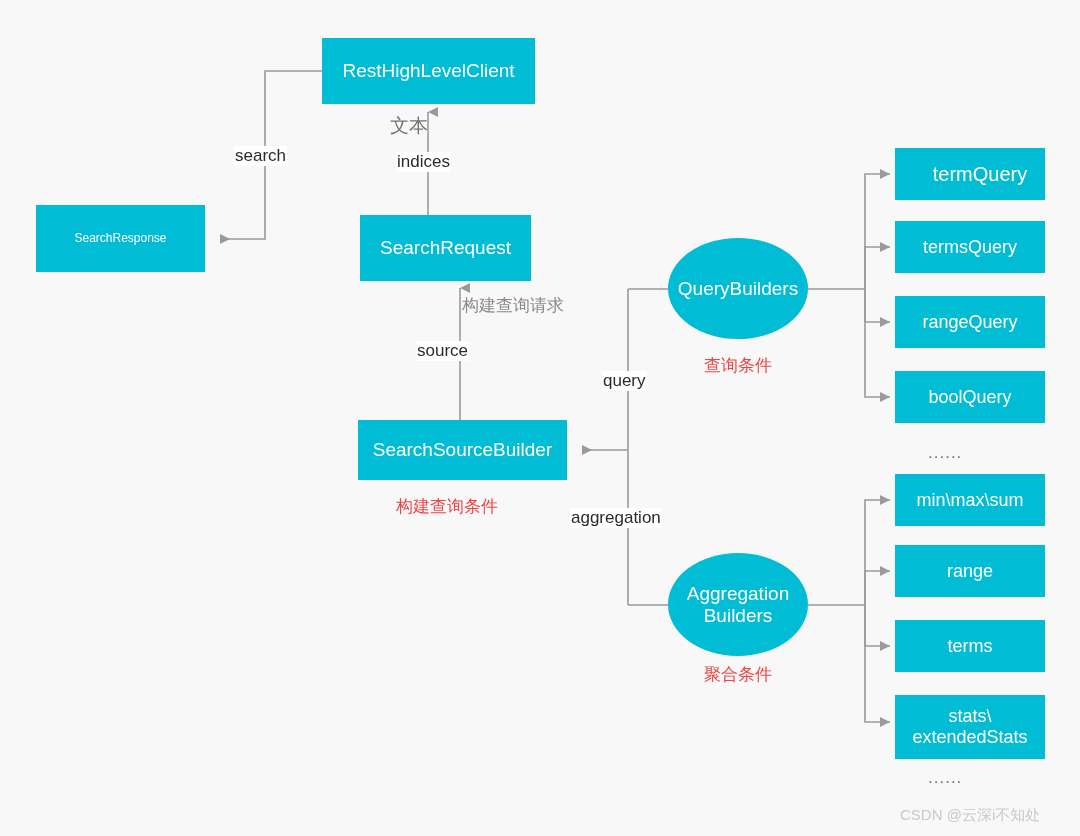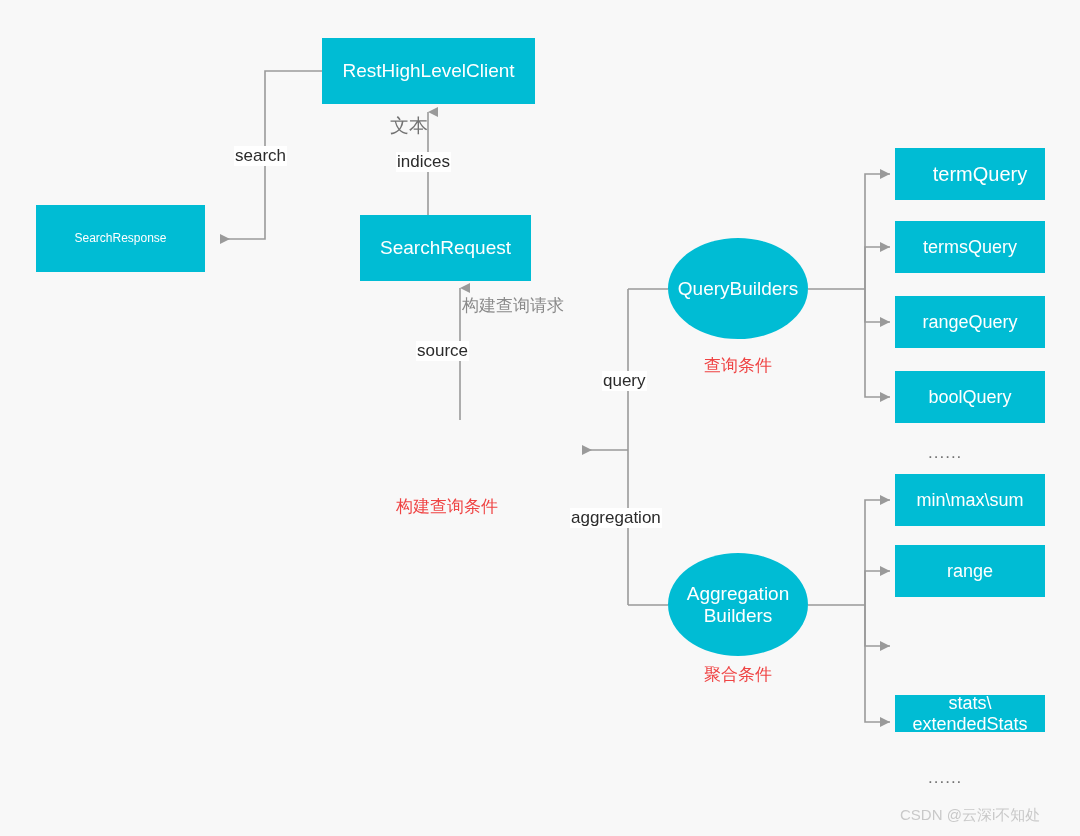--- a/index.html
+++ b/index.html
@@ -134,42 +134,44 @@
   <div class="faint" style="left:928px; top:443px; font-size:17px; letter-spacing:1px;">......</div>
 
   <div class="faint" style="left:928px; top:768px; font-size:17px; letter-spacing:1px;">......</div>
 
   <div class="node" style="left:322px; top:38px; width:213px; height:66px; font-size:19px;">RestHighLevelClient</div>
 
   <div class="node" style="left:36px; top:205px; width:169px; height:67px; font-size:12px;">SearchResponse</div>
 
   <div class="node" style="left:360px; top:215px; width:171px; height:66px; font-size:19px;">SearchRequest</div>
 
+  <div class="node" style="left:358px; top:420px; width:209px; height:60px; font-size:19px;">SearchSourceBuilder</div>
 
   <div class="node ellipse" style="left:668px; top:238px; width:140px; height:101px; font-size:19px;">QueryBuilders</div>
 
   <div class="node ellipse" style="left:668px; top:553px; width:140px; height:103px; font-size:19px; flex-direction:column;">
     <span>Aggregation</span>
     <span>Builders</span>
   </div>
 
   <div class="node" style="left:895px; top:148px; width:150px; height:52px; font-size:20px;padding-left:20px;">termQuery</div>
 
   <div class="node" style="left:895px; top:221px; width:150px; height:52px; font-size:18px;">termsQuery</div>
 
   <div class="node" style="left:895px; top:296px; width:150px; height:52px; font-size:18px;">rangeQuery</div>
 
   <div class="node" style="left:895px; top:371px; width:150px; height:52px; font-size:18px;">boolQuery</div>
 
   <div class="node" style="left:895px; top:474px; width:150px; height:52px; font-size:18px;">min\max\sum</div>
 
   <div class="node" style="left:895px; top:545px; width:150px; height:52px; font-size:18px;">range</div>
 
+  <div class="node" style="left:895px; top:620px; width:150px; height:52px; font-size:18px;">terms</div>
 
-  <div class="node" style="left:895px; top:695px; width:150px; height:37px; font-size:18px; flex-direction:column;">
+  <div class="node" style="left:895px; top:695px; width:150px; height:64px; font-size:18px; flex-direction:column;">
     <span>stats\</span>
     <span>extendedStats</span>
   </div>
 
   <div class="edge-label" style="left:234px; top:146px;">search</div>
 
   <div class="edge-label" style="left:396px; top:152px;">indices</div>
 
   <div class="edge-label" style="left:416px; top:341px;">source</div>
 

